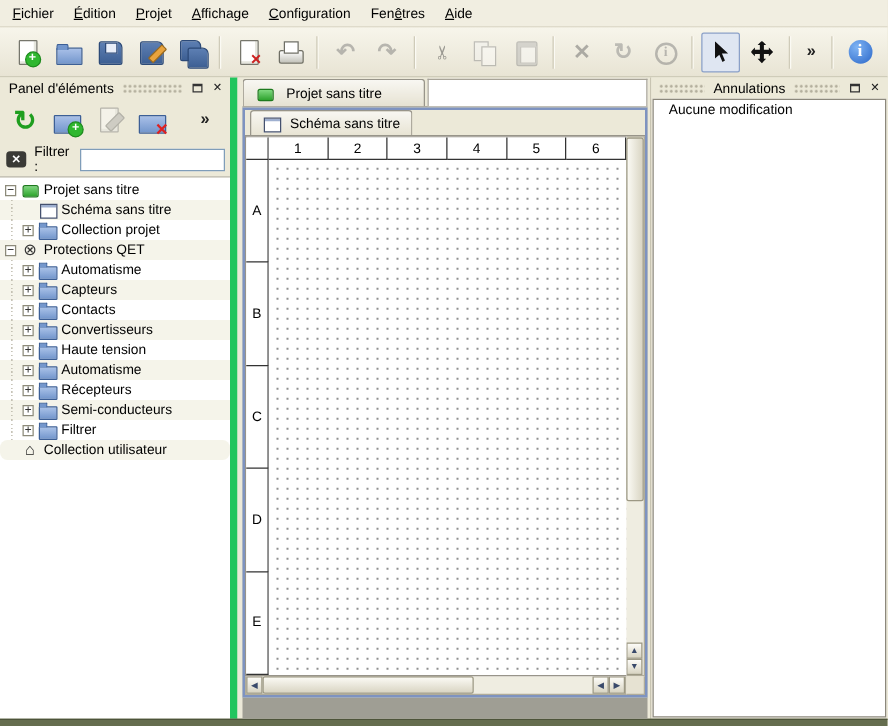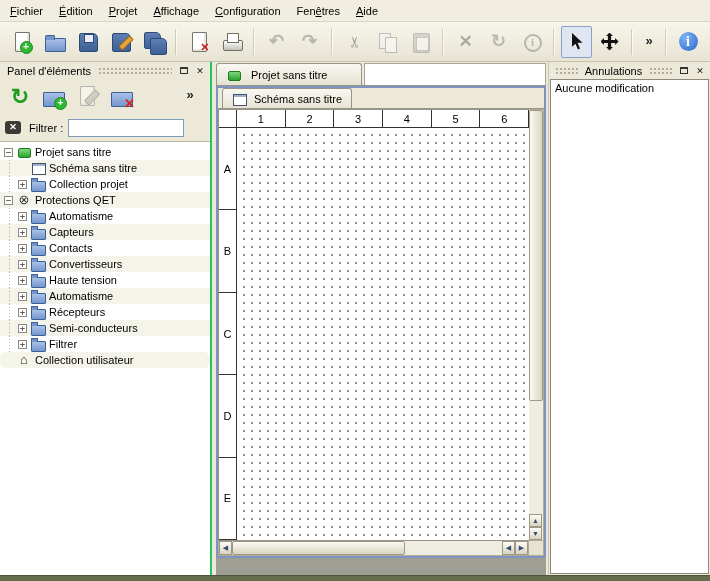--- a/index.html
+++ b/index.html
@@ -84,22 +84,22 @@
     border:1px solid #9a6a1d;transform:rotate(-45deg);border-radius:1px}
   .i-clear-filter::before{content:"";position:absolute;left:1px;top:3px;width:16px;height:13px;background:#3a3a36;border-radius:3px}
   .i-clear-filter::after{content:"✕";position:absolute;left:1px;top:3px;width:16px;height:13px;color:#fff;
     font-size:9px;font-weight:bold;line-height:13px;text-align:center}
 
   
   .main{flex:1;display:flex;min-height:0}
   .bottom-edge{height:6px;background:#656d4e;border-top:1px solid #4d543a}
 
   
-  .left-dock{width:212px;display:flex;flex-direction:column;background:#ece9d8;border-right:2px solid #22c55e}
-  .right-dock{width:162px;display:flex;flex-direction:column;background:#ece9d8;border-left:1px solid #c8c4b2}
+  .left-dock{width:190px;display:flex;flex-direction:column;background:#ece9d8;border-right:6px solid #22c55e}
+  .right-dock{width:190px;display:flex;flex-direction:column;background:#ece9d8;border-left:1px solid #c8c4b2}
   .dock-title{height:17px;display:flex;align-items:center;padding:0 3px;background:#ece9d8}
   .dock-title-text{padding:0 4px;white-space:nowrap}
   .dock-dots{flex:1;height:8px;margin:0 3px;background-image:radial-gradient(#b2ae9c 1px,transparent 1.2px);background-size:4px 4px}
   .dock-btn{width:14px;height:13px;display:flex;align-items:center;justify-content:center;margin-left:2px}
   .glyph-float{width:8px;height:7px;border:1px solid #333;border-top-width:2px;display:block}
   .glyph-close::before{content:"✕";font-size:9px;line-height:13px;color:#222}
 
   .dock-toolbar{height:36px;display:flex;align-items:center;padding:0 4px;gap:2px}
   .dock-toolbar .tbtn{width:30px;height:30px}
 
@@ -161,21 +161,21 @@
     border:1px solid #9c9884;border-radius:2px}
   .h-row{height:15px;display:flex}
   .h-scroll{flex:1;display:flex;background:#efede1;border:1px solid #b0ac9a;border-top:none}
   .h-scroll .sb-btn{height:100%}
   .h-track{flex:1;position:relative}
   .h-thumb{position:absolute;top:0;bottom:0;left:0;width:64%;background:linear-gradient(#fbfaf4,#d9d5c3);
     border:1px solid #9c9884;border-radius:2px}
   .sb-corner{width:15px;background:#e6e2d2;border:1px solid #b0ac9a;border-left:none;border-top:none}
 
   
-  .undo-view{flex:1;background:#fff;border:1px solid #8c887c;margin:0 1px 1px 1px;padding:2px 4px}
+  .undo-view{flex:1;background:#fff;border:1px solid #8c887c;margin:0 1px 1px 1px;padding:2px 12px}
 </style>
 </head>
 <body>
 
 <div class="app" data-name="qelectrotech-window">
 
   <div class="menubar" data-name="menubar">
       <div class="menu-item" data-name="menu-item-fichier"><u>F</u>ichier</div>
       <div class="menu-item" data-name="menu-item-edition"><u>É</u>dition</div>
       <div class="menu-item" data-name="menu-item-projet"><u>P</u>rojet</div>

